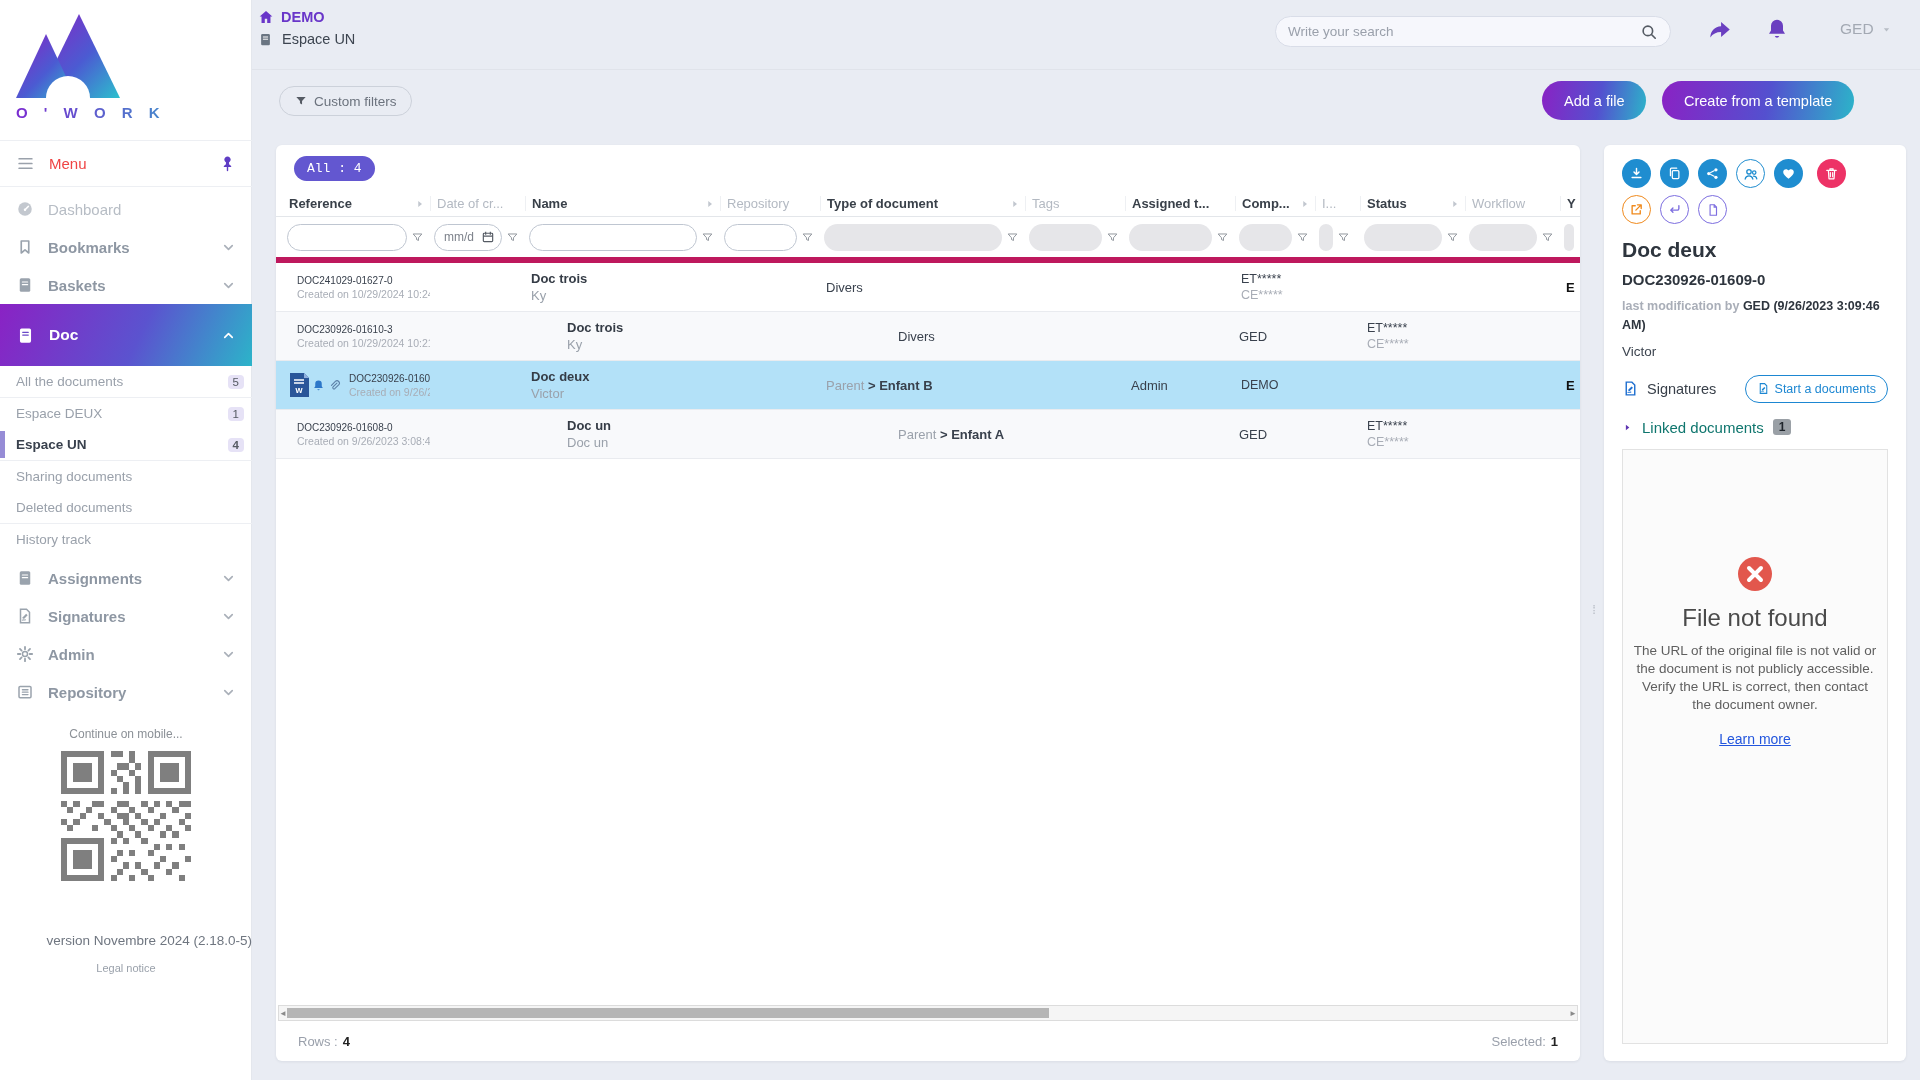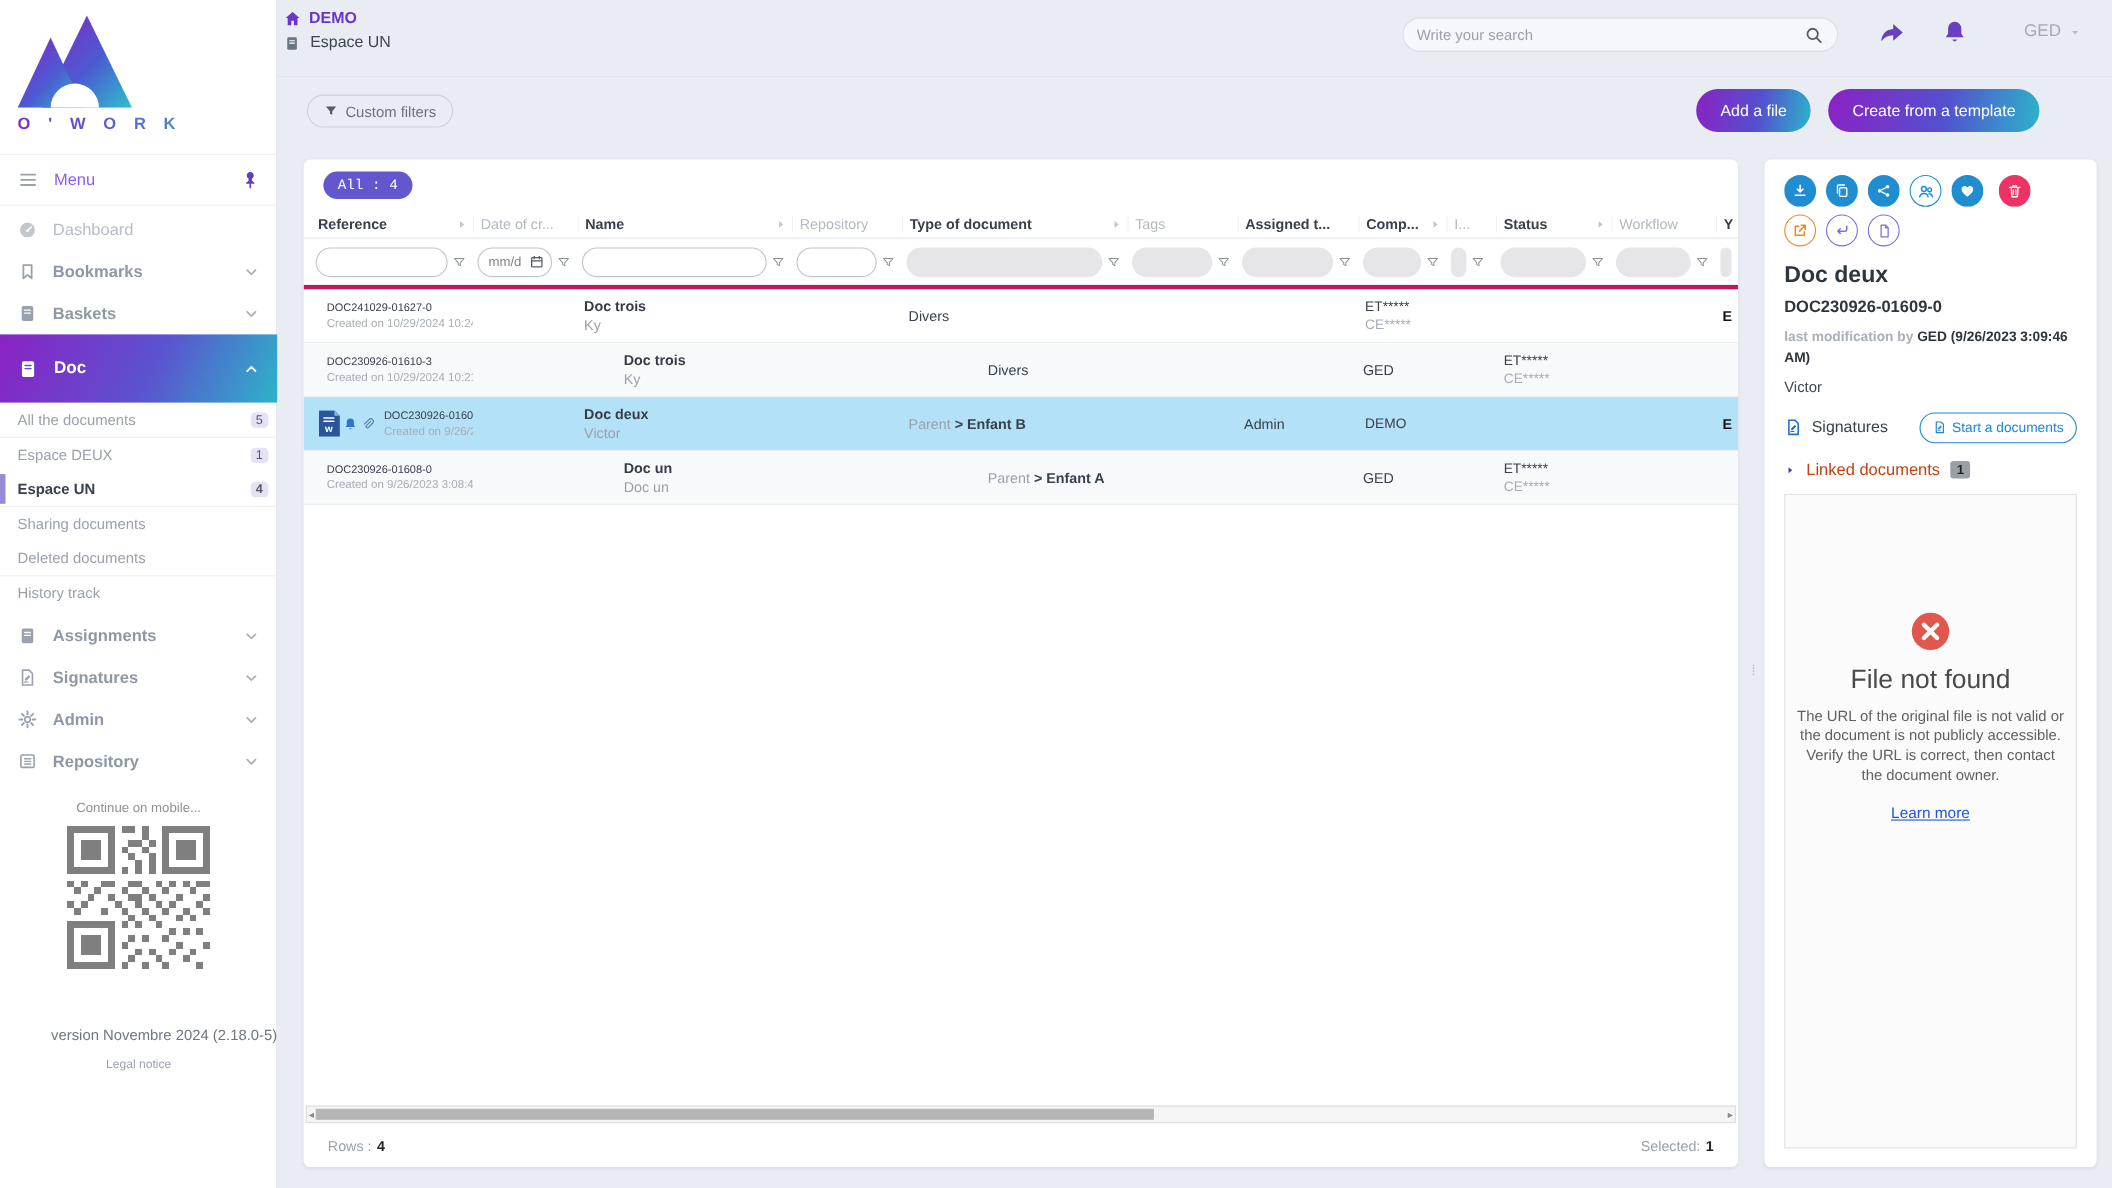--- a/index.html
+++ b/index.html
@@ -16,21 +16,21 @@
   
   .sidebar { position:absolute; left:0; top:0; width:252px; height:1080px;
     background:#fff; border-right:1px solid #e4e7ed; z-index:5; }
   .s-logo { position:absolute; left:16px; top:12px; width:220px; text-align:left; }
   .s-logo .brand-text { margin-top:6px; font-weight:bold; font-size:15px; letter-spacing:6px;
     background:linear-gradient(90deg,#7a2bd0,#2cb4c9);
     -webkit-background-clip:text; background-clip:text; color:transparent; }
   .s-div { position:absolute; left:0; width:252px; border-top:1px solid #edeff3; }
   .s-menu-row { position:absolute; left:0; top:141px; width:252px; height:45px;
     display:flex; align-items:center; padding:0 16px; gap:14px; color:#9aa1ab; }
-  .s-menu-row .lbl { font-size:15px; color:#8b5cf6; flex:1; }
+  .s-menu-row .lbl { font-size:15px; color:#ef4444; flex:1; }
   .pin { color:#5f3dc4; }
   .s-nav { position:absolute; left:0; top:190px; width:252px; }
   .s-item { height:38px; display:flex; align-items:center; padding:0 16px; gap:14px;
     color:#9aa3ad; font-size:15px; cursor:pointer; }
   .s-item .lbl { flex:1; }
   .s-item.light .lbl { color:#b7bdc5; }
   .s-item.bold .lbl { color:#8e97a3; font-weight:bold; }
   .s-item .chev { color:#aab0b9; }
   .s-doc { height:62px; display:flex; align-items:center; padding:0 16px; gap:14px;
     background:linear-gradient(115deg,#8a22c4 0%,#5b53cf 55%,#2cb4c9 100%);
@@ -99,21 +99,21 @@
   .pill-all { background:#6357d0; color:#fff; font-size:13px; border-radius:14px;
     padding:5px 13px; cursor:pointer; }
   .tg-row { display:grid; padding-left:7px;
     grid-template-columns:147px 95px 195px 100px 205px 100px 110px 80px 45px 105px 95px 20px; }
   .th-row { height:26px; align-items:center; border-bottom:1px solid #e3e6ea; }
   .th { font-size:13px; font-weight:bold; color:#394049; white-space:nowrap; overflow:hidden;
     display:flex; align-items:center; gap:4px; padding:0 4px 0 6px; border-left:1px solid #eef0f3; cursor:pointer; }
   .th:first-child { border-left:none; }
   .th.muted { color:#b3b9c2; font-weight:normal; }
   .th .sort { margin-left:auto; color:#c2c7cf; }
-  .tf-row { height:46px; align-items:center; border-bottom:4px solid #be185d; }
+  .tf-row { height:46px; align-items:center; border-bottom:6px solid #be185d; }
   .tf { display:flex; align-items:center; gap:4px; padding:0 6px 0 4px; }
   .tf input { width:100%; height:27px; border:1px solid #bfc6d1; border-radius:14px; outline:none;
     font-family:inherit; font-size:12px; padding:0 9px; min-width:0; color:#555; }
   .tf input::placeholder { color:#7d828b; }
   .tf .sel { height:27px; flex:1; background:#e6e6e9; border-radius:14px; cursor:pointer; }
   .tf .fun { color:#8a9097; flex:none; cursor:pointer; }
   .tf .dwrap { position:relative; flex:1; display:flex; }
   .tf .dwrap .cal { position:absolute; right:7px; top:6px; color:#555b64; }
   .tr-row { height:49px; align-items:center; border-bottom:1px solid #e9ebef; cursor:pointer; font-size:13px; }
   .tr-row.alt { background:#f8f9fb;gap:18px; }
@@ -168,21 +168,21 @@
   .d-mod .val { color:#2e353e; font-weight:bold; }
   .d-author { margin-top:8px; font-size:13.5px; color:#3d4550; }
   .d-sig { margin-top:16px; display:flex; align-items:center; }
   .d-sig .ic { color:#1f6fd0; }
   .d-sig .lbl { margin-left:8px; font-size:14.5px; color:#39404a; }
   .btn-sig { margin-left:auto; height:28px; border:1.5px solid #1d87d2; border-radius:14px;
     background:#fff; color:#1d87d2; font-family:inherit; font-size:12.5px;
     display:flex; align-items:center; gap:5px; padding:0 11px; cursor:pointer; }
   .d-linked { margin-top:16px; display:flex; align-items:center; gap:9px; cursor:pointer; }
   .d-linked .tri { color:#5e35b1; }
-  .d-linked .lbl { font-size:15px; color:#c2410c; }
+  .d-linked .lbl { font-size:15px; color:#0f766e; }
   .d-linked .cnt { background:#9aa0a6; color:#1e242b; font-size:12px; font-weight:bold;
     border-radius:3px; padding:1px 6px; }
   .d-preview { margin-top:13px; height:595px; border:1px solid #e2e2e2; background:#fbfbfb;
     display:flex; flex-direction:column; align-items:center; text-align:center; padding:106px 12px 0; }
   .err-title { margin-top:12px; font-size:24px; color:#4a4a4a; }
   .err-msg { margin-top:10px; font-size:13.5px; color:#5f5f5f; line-height:1.35; width:248px; }
   .err-link { margin-top:16px; font-size:14px; color:#2255dd; text-decoration:underline; cursor:pointer; }
   .panel-handle { position:absolute; left:1589px; top:592px; width:8px; height:34px;
     color:#b7bdc5; font-size:13px; letter-spacing:-2px; line-height:5px;
     display:flex; flex-direction:column; align-items:center; justify-content:center; cursor:col-resize; }

